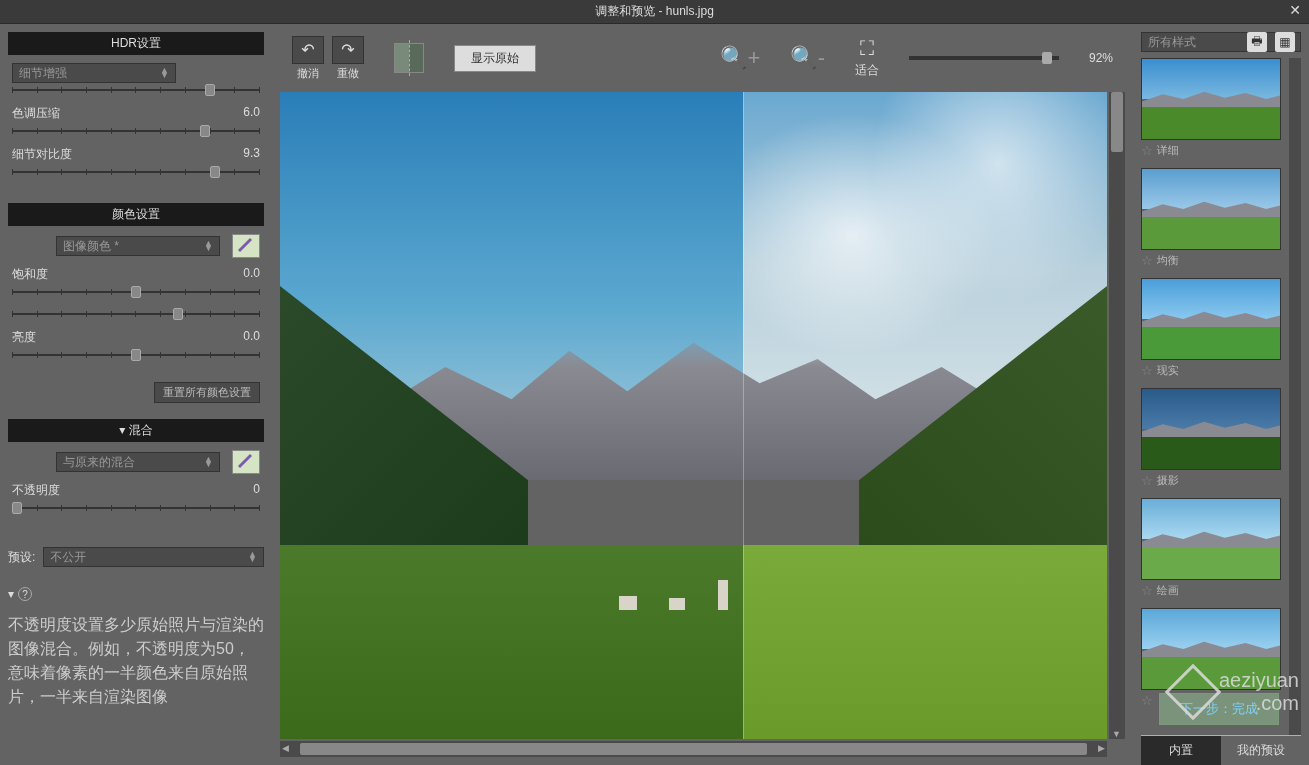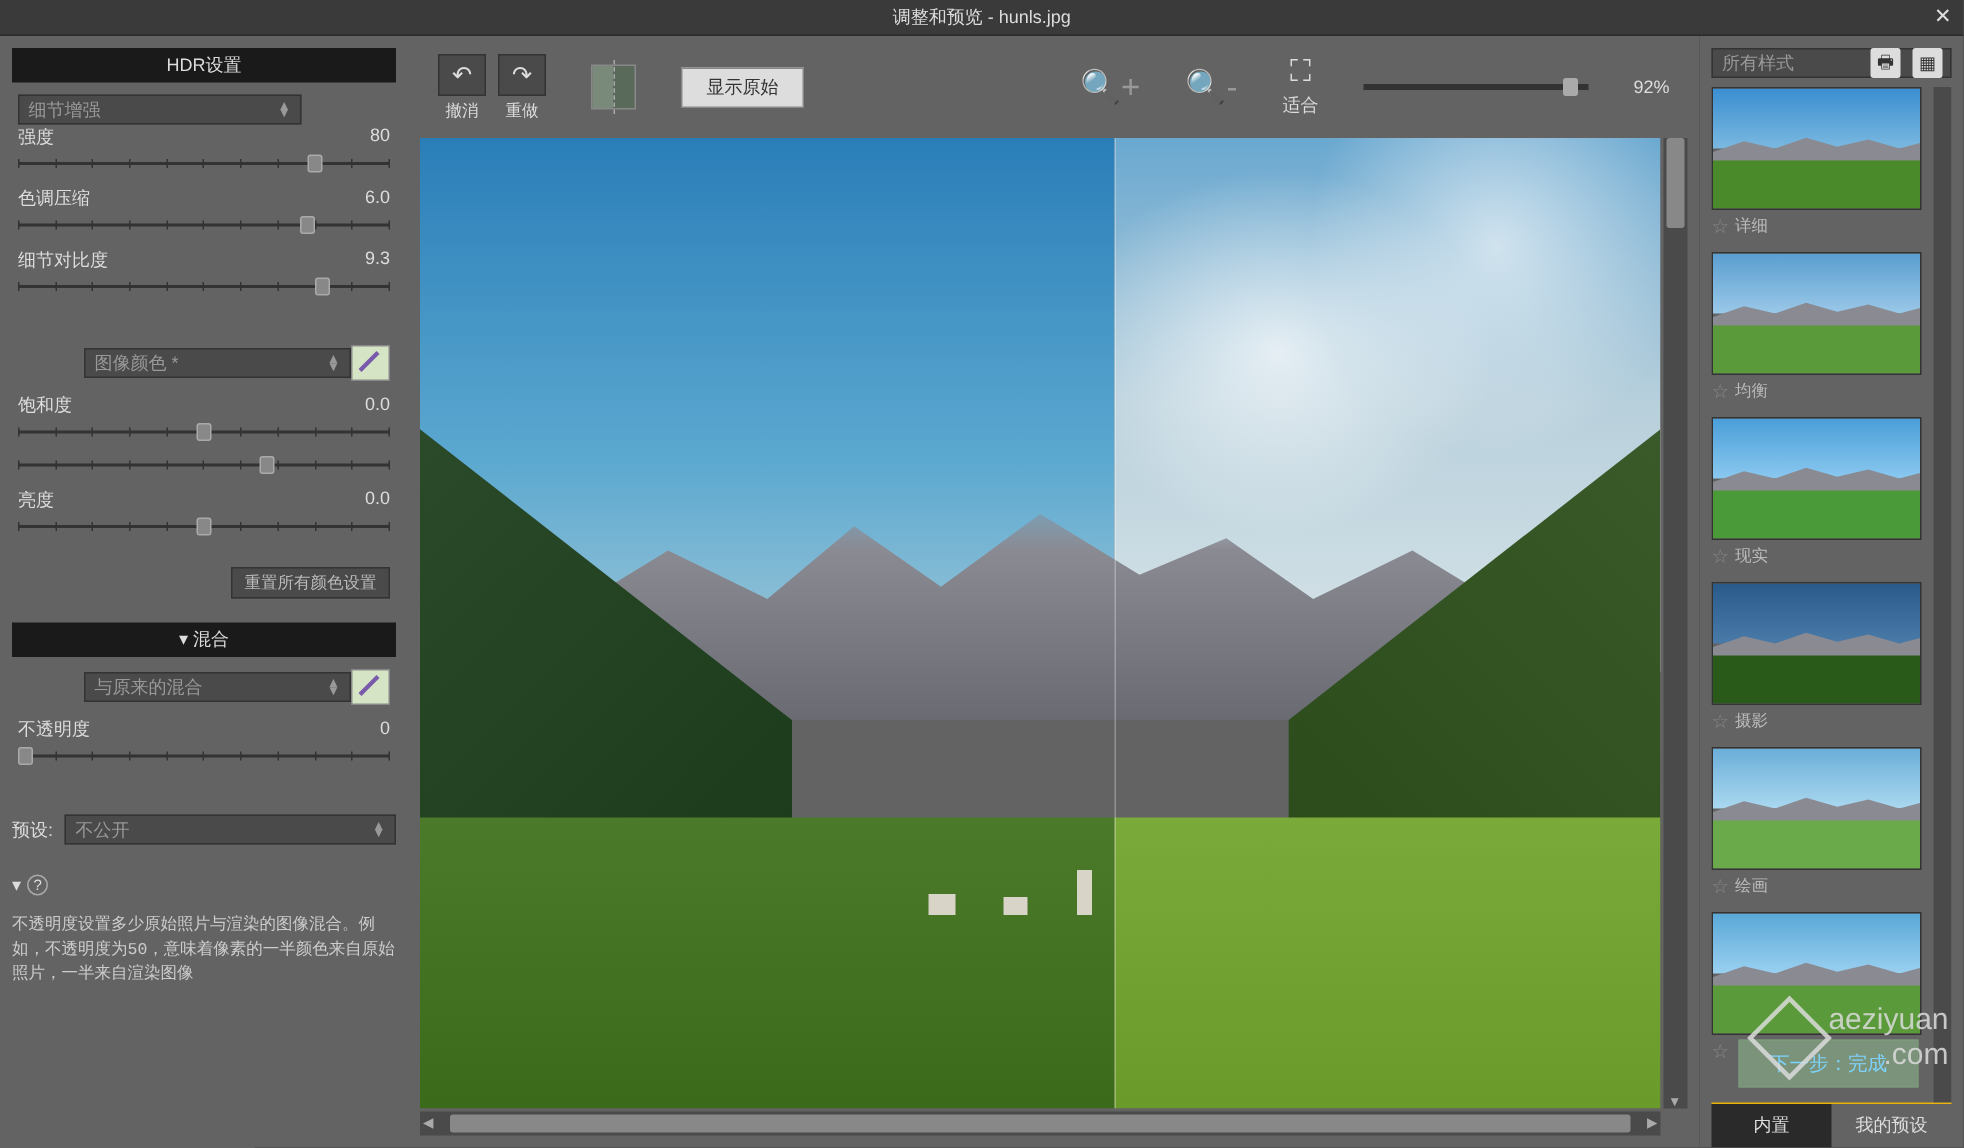--- a/index.html
+++ b/index.html
@@ -8,38 +8,38 @@
 .titlebar { height: 24px; background: #3a3a3a; display: flex; align-items: center; justify-content: center; position: relative; border-bottom: 1px solid #2a2a2a; }
 .titlebar .close { position: absolute; right: 8px; top: 2px; font-size: 14px; cursor: pointer; }
 
 .app { display: flex; height: calc(100% - 24px); }
 
 
 .left { width: 272px; background: #636363; padding: 8px; display: flex; flex-direction: column; gap: 8px; overflow-y: auto; }
 .panel { background: #636363; }
 .panel-title { background: #1a1a1a; color: #ddd; text-align: center; padding: 3px 0; font-size: 12px; }
 .panel-body { padding: 8px 4px; }
-.select { width: 189px; height: 20px; background: #4a4a4a; border: 1px solid #333; color: #999; padding: 2px 6px; display: flex; align-items: center; justify-content: space-between; }
+.select { width: 164px; height: 20px; background: #4a4a4a; border: 1px solid #333; color: #999; padding: 2px 6px; display: flex; align-items: center; justify-content: space-between; }
 .select .arrows { display: flex; flex-direction: column; font-size: 9px; line-height: 5px; }
 .select-row { display: flex; align-items: center; justify-content: space-between; margin-bottom: 8px; padding-left: 44px; }
 .picker-btn { width: 28px; height: 24px; background: #d4e4c4; border: 1px solid #888; display: flex; align-items: center; justify-content: center; }
 
 .slider-row { margin-bottom: 8px; }
 .slider-labels { display: flex; justify-content: space-between; font-size: 12px; margin-bottom: 2px; }
 .slider-track { position: relative; height: 14px; }
 .slider-line { position: absolute; top: 6px; left: 0; right: 0; height: 2px; background: #333; }
 .slider-ticks { position: absolute; top: 4px; left: 0; right: 0; height: 6px; display: flex; justify-content: space-between; }
 .slider-ticks span { width: 1px; height: 6px; background: #333; }
 .slider-thumb { position: absolute; top: 1px; width: 10px; height: 12px; background: #888; border: 1px solid #aaa; border-radius: 2px; transform: translateX(-50%); }
 
 .reset-btn { float: right; background: #4a4a4a; border: 1px solid #333; color: #bbb; padding: 2px 8px; font-size: 11px; margin-top: 12px; }
 .preset-row { display: flex; align-items: center; gap: 8px; margin-top: 8px; }
 .preset-row .select { flex: 1; }
 .help-row { display: flex; align-items: center; gap: 4px; margin-top: 12px; }
-.help-text { color: #ccc; font-size: 11px; line-height: 1.5; margin-top: 4px; font-family: Liberation Mono, monospace; }
+.help-text { color: #ccc; font-size: 16px; line-height: 1.5; margin-top: 4px; }
 
 
 .center { flex: 1; background: #636363; display: flex; flex-direction: column; }
 .toolbar { height: 68px; display: flex; align-items: center; padding: 0 20px; gap: 30px; }
 .tool-group { display: flex; gap: 8px; }
 .tool-btn { display: flex; flex-direction: column; align-items: center; gap: 2px; cursor: pointer; }
 .tool-icon { width: 32px; height: 28px; background: #4a4a4a; border: 1px solid #333; display: flex; align-items: center; justify-content: center; font-size: 16px; }
 .tool-label { font-size: 11px; }
 .compare-btn { width: 30px; height: 30px; border: 1px solid #888; background: linear-gradient(to right, #7a8a7a 50%, #5a6a5a 50%); position: relative; }
 .compare-btn::after { content: ''; position: absolute; left: 50%; top: -4px; bottom: -4px; width: 1px; border-left: 1px dashed #aaa; }
@@ -117,24 +117,20 @@
       <div class="panel-body">
         <div class="select">
           <span>细节增强</span>
           <span class="arrows">
               <span>▲</span>
               <span>▼</span>
             </span>
         </div>
         <div id="hdr-sliders">
             <div class="slider-row">
-    <div class="slider-labels">
-      <span>强度</span>
-      <span>80</span>
-    </div>
     <div class="slider-track">
       <div class="slider-line"></div>
       <div class="slider-ticks">
                   <span></span>
                   <span></span>
                   <span></span>
                   <span></span>
                   <span></span>
                   <span></span>
                   <span></span>
@@ -190,20 +186,21 @@
                   <span></span>
                 </div>
       <div class="slider-thumb" style="left:82%"></div>
     </div>
   </div>
           </div>
       </div>
     </div>
 
     <div class="panel">
+      <div class="panel-title">颜色设置</div>
       <div class="panel-body">
         <div class="select-row">
           <div class="select">
             <span>图像颜色 *</span>
             <span class="arrows">
                 <span>▲</span>
                 <span>▼</span>
               </span>
           </div>
           <div class="picker-btn">

